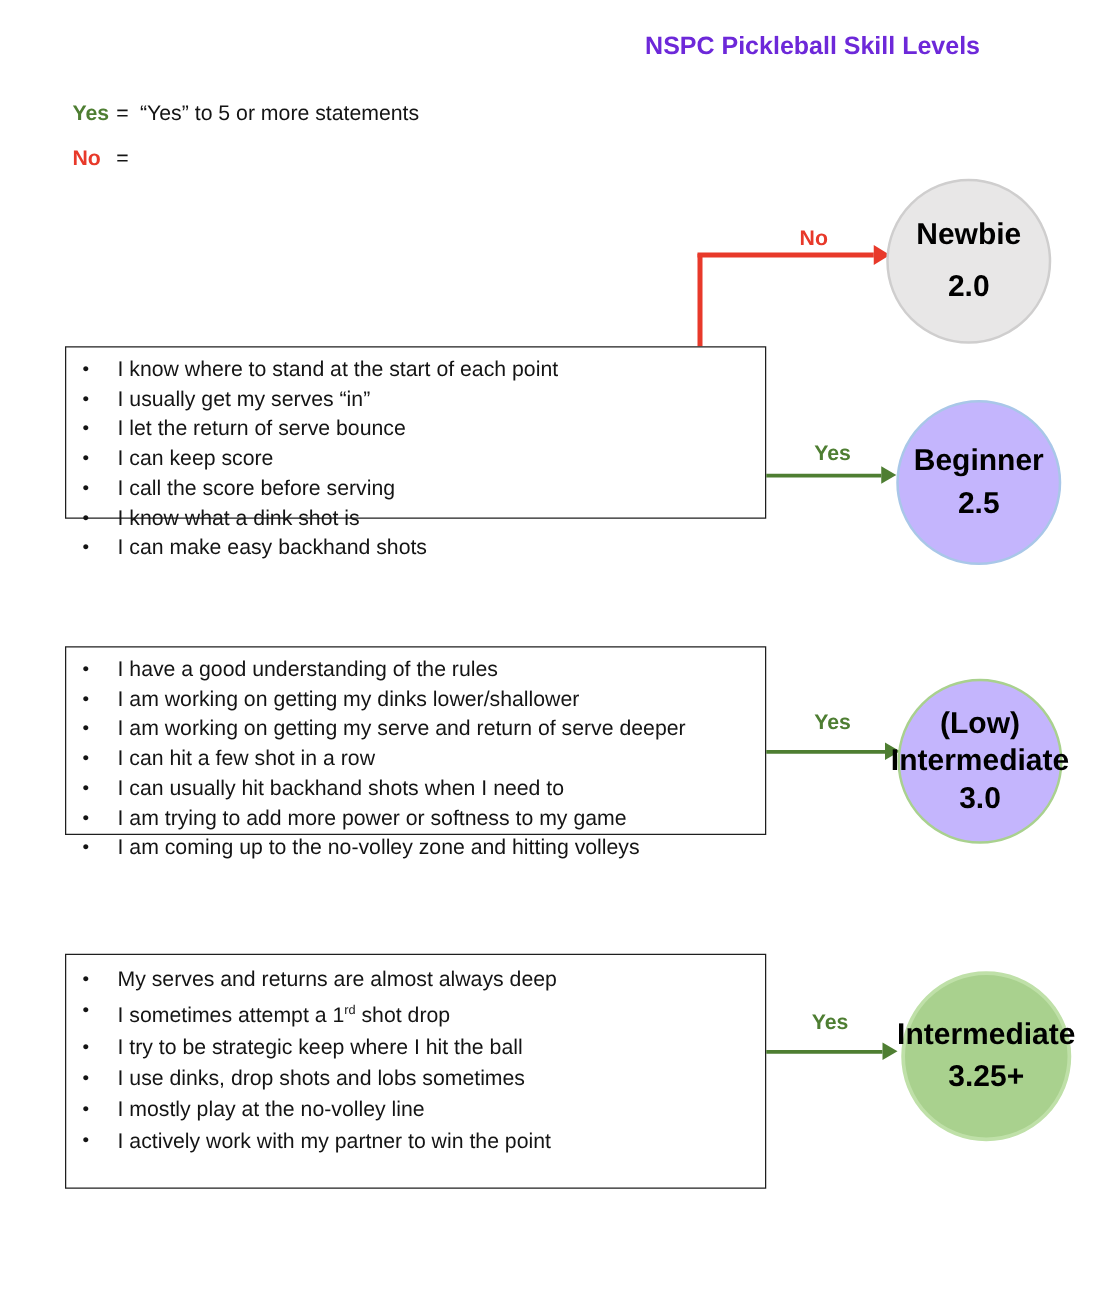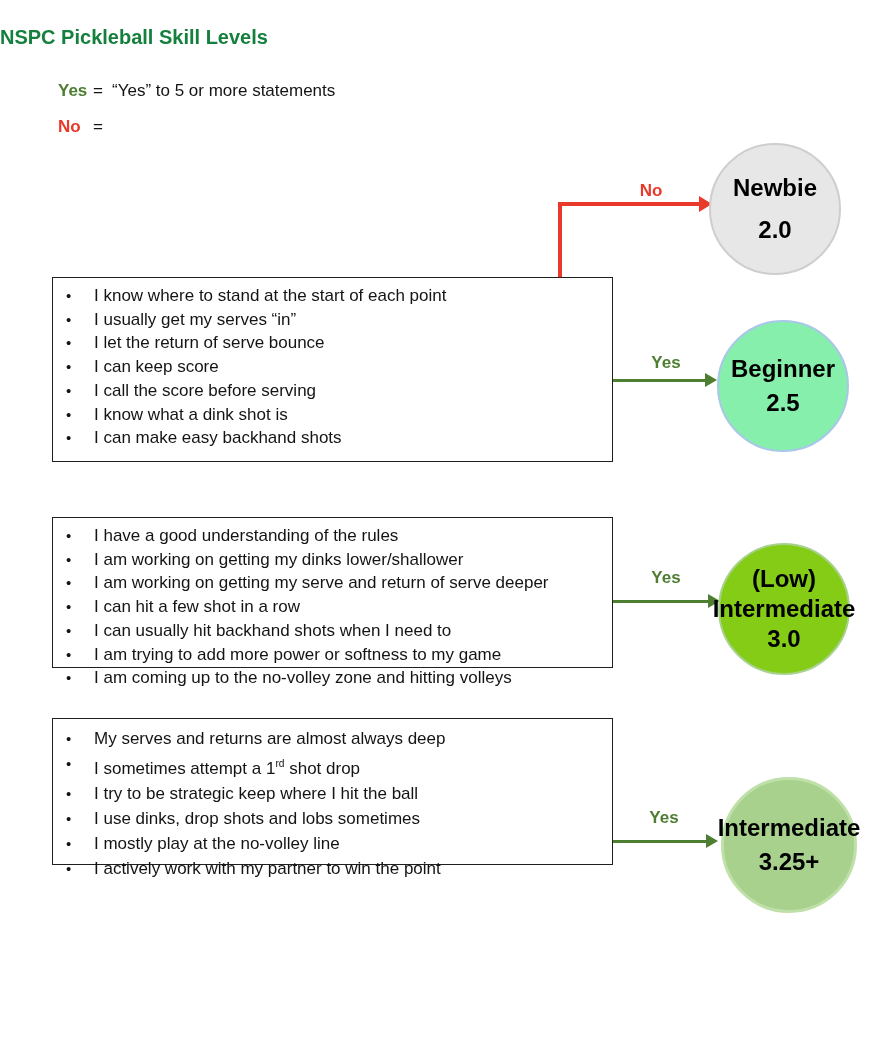--- a/index.html
+++ b/index.html
@@ -7,21 +7,21 @@
     position:relative;
     width:878px;height:1040px;
     background:#ffffff;
     font-family:"Liberation Sans", sans-serif;
     color:#141414;
     overflow:hidden;
   }
   
   .title{
     position:absolute;left:0;top:26px;width:784px;
-    text-align:left;font-size:20px;font-weight:bold;color:#15803d;
+    text-align:right;font-size:20px;font-weight:bold;color:#6d28d9;
   }
   
   .legend-row{
     position:absolute;left:58px;
     display:grid;grid-template-columns:35px 19px auto;
     font-size:17px;align-items:baseline;
   }
   .legend-row.r1{top:81px;}
   .legend-row.r2{top:117px;}
   .lg-label{font-weight:bold;}
@@ -33,25 +33,25 @@
     border:1.5px solid #1f1f1f;background:#fff;box-sizing:border-box;
   }
   .sbox ul{margin:0;padding:0;list-style:none;}
   .sbox li{
     position:relative;padding-left:41px;font-size:17px;
   }
   .sbox li::before{
     content:"\2022";position:absolute;left:13px;top:0;font-size:15px;
   }
   .sbox sup{font-size:0.6em;}
-  .box1{top:277px;height:185px;padding-top:6px;}
+  .box1{top:277px;height:138px;padding-top:6px;}
   .box1 li{line-height:23.7px;}
   .box2{top:517px;height:151px;padding-top:6px;}
   .box2 li{line-height:23.7px;}
-  .box3{top:718px;height:147px;padding-top:7px;}
+  .box3{top:763px;height:188px;padding-top:7px;}
   .box3 li{line-height:25px;}
   
   .circle{
     position:absolute;border-radius:50%;
     display:flex;flex-direction:column;align-items:center;justify-content:center;
     font-weight:bold;font-size:24px;color:#000;text-align:center;
     box-sizing:border-box;
   }
   .circle .line{white-space:nowrap;line-height:1.25;}
   .c-newbie{left:709px;top:143px;width:132px;height:132px;border:2px solid;gap:12px;}
@@ -154,25 +154,25 @@
   <div class="conn yes-label yl2">Yes</div>
 
   <div class="conn green-line g3"></div>
   <div class="conn green-head gh3"></div>
   <div class="conn yes-label yl3">Yes</div>
 
   <div class="circle c-newbie" style="background: rgb(232, 231, 231); border-color: rgb(207, 206, 206);">
     <span class="line">Newbie</span>
     <span class="line">2.0</span>
   </div>
-  <div class="circle c-beginner" style="background: #86efac; border-color: rgb(169, 199, 232);">
+  <div class="circle c-beginner" style="background: #c4b5fd; border-color: rgb(169, 199, 232);">
     <span class="line">Beginner</span>
     <span class="line">2.5</span>
   </div>
-  <div class="circle c-lowint" style="background: #84cc16; border-color: rgb(169, 209, 142);">
+  <div class="circle c-lowint" style="background: #c4b5fd; border-color: rgb(169, 209, 142);">
     <span class="line">(Low)</span>
     <span class="line">Intermediate</span>
     <span class="line">3.0</span>
   </div>
   <div class="circle c-int" style="background: rgb(169, 209, 142); border-color: rgb(191, 224, 168);">
     <span class="line">Intermediate</span>
     <span class="line">3.25+</span>
   </div>
 
 </div>

